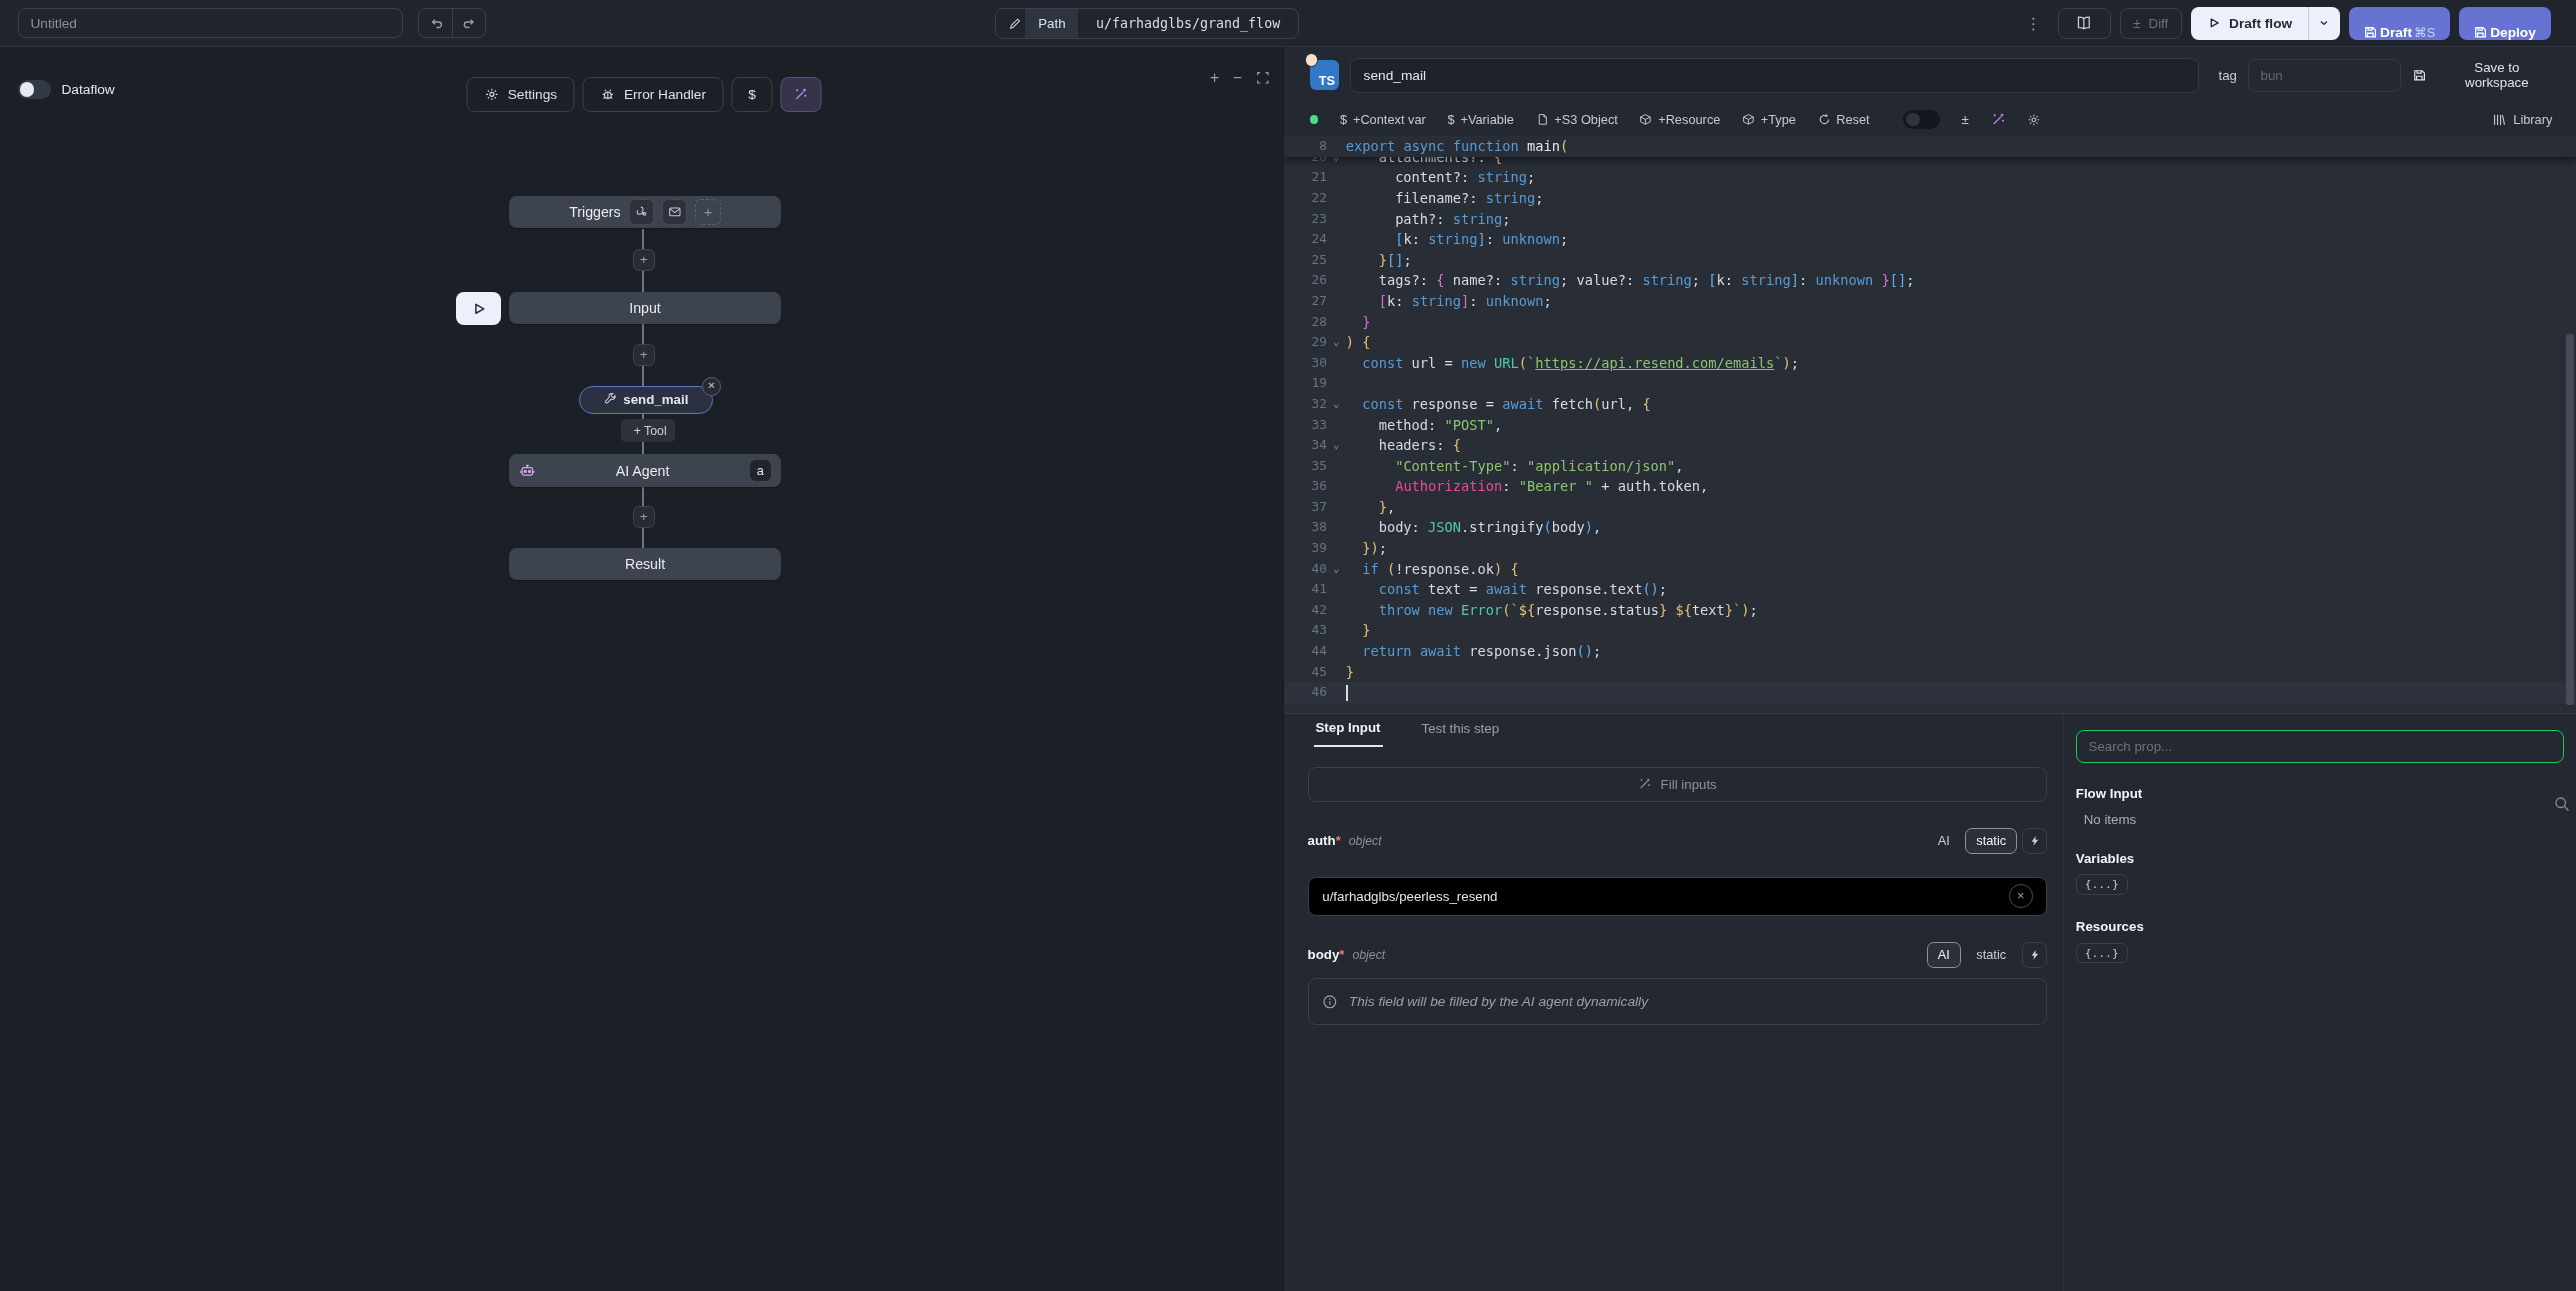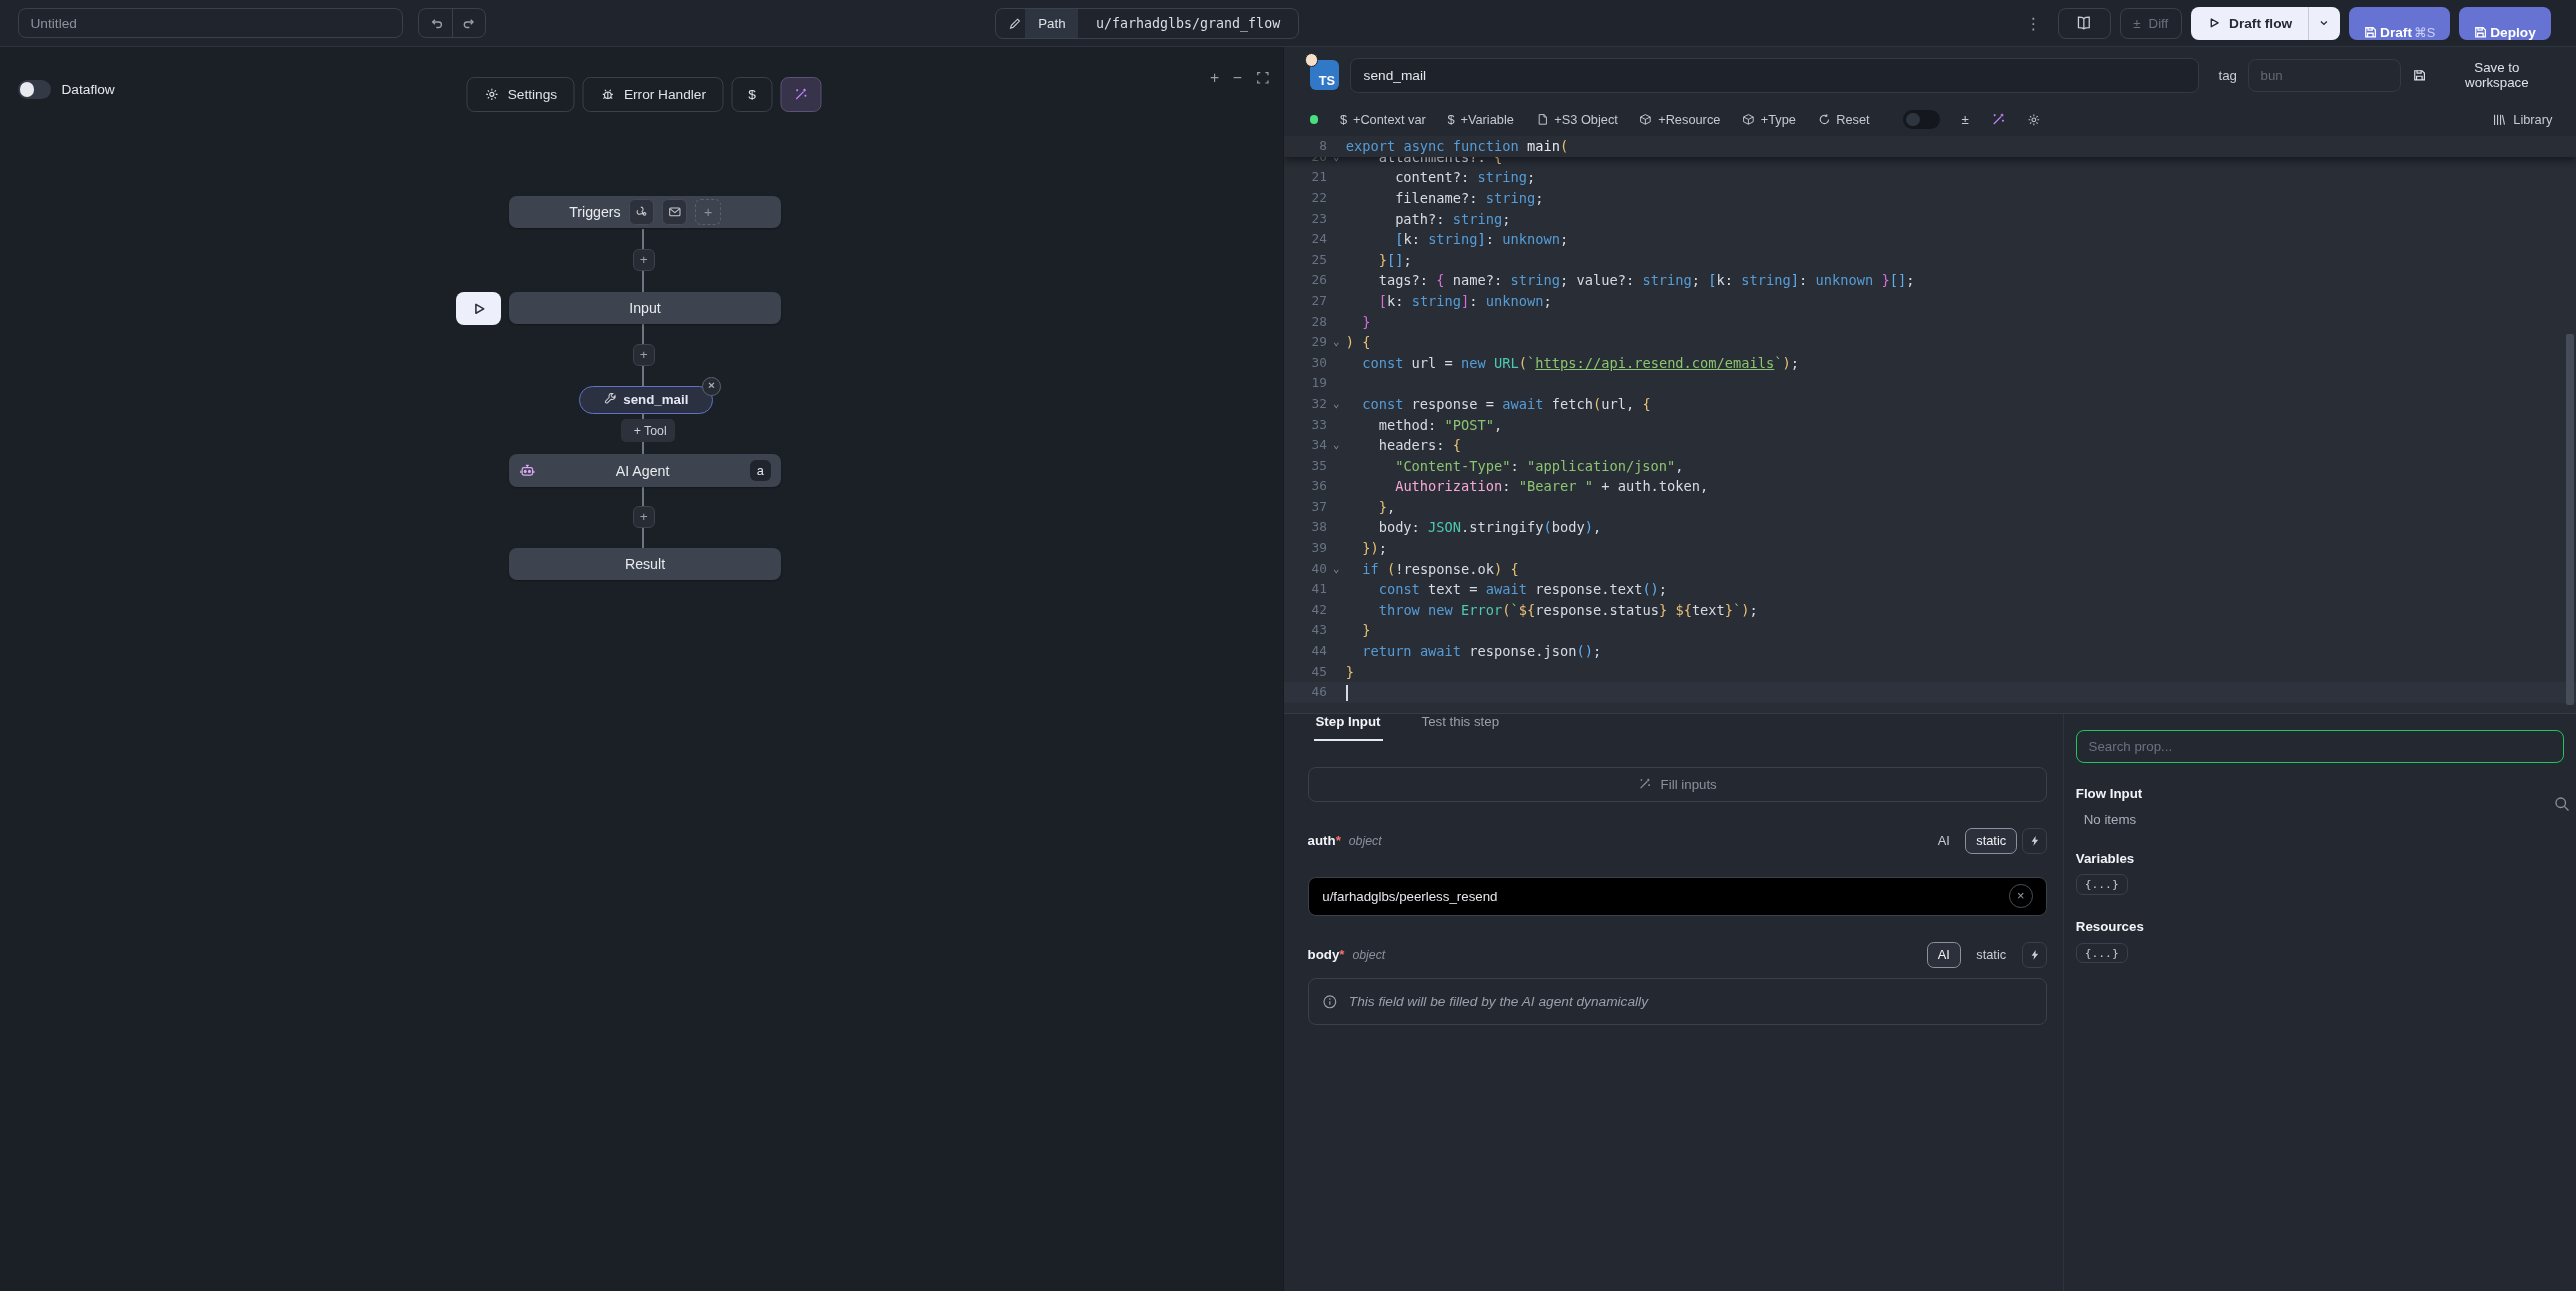--- a/index.html
+++ b/index.html
@@ -107,28 +107,28 @@
   .sticky-row { position:absolute; top:0; left:0; right:0; z-index:3; background:#282d36; box-shadow:0 3.9px 7.9px rgba(0,0,0,.4); }
   .code-lines { position:absolute; top:10.8px; left:0; right:0; z-index:1; }
   .cl { display:flex; height:20.6px; white-space:pre; }
   .cl.cur { background:#2d323d; }
   .ln { width:43px; padding-left:7.9px; text-align:right; color:#6a7383; font-size:12.8px; flex:none; }
   .fold { width:18.7px; text-align:center; color:#8b949e; font-size:10.8px; flex:none; cursor:pointer; }
   .ct { flex:1; color:#d7dbe2; }
   .caret { display:inline-block; width:2px; height:15.7px; background:#d7dbe2; vertical-align:middle; }
   .tk-k { color:#569cd6; } .tk-t { color:#569cd6; } .tk-w { color:#e6e9f0; }
   .tk-s { color:#8cc570; } .tk-u { color:#8cc570; text-decoration:underline; cursor:pointer; }
-  .tk-c { color:#4ec9b0; } .tk-p { color:#f9a8d4; } .tk-d { color:#d7dbe2; }
+  .tk-c { color:#4ec9b0; } .tk-p { color:#ec4899; } .tk-d { color:#d7dbe2; }
   .tk-y { color:#e8c176; } .tk-m { color:#d670d6; } .tk-b { color:#61afef; }
   .code-scrollbar { position:absolute; right:2px; top:198px; width:7.9px; height:371px; background:#474d58; border-radius:2px; z-index:4; cursor:pointer; }
 
   
   .bottom { flex:1; display:flex; border-top:1px solid #343a46; min-height:0; }
   .step-section { width:780px; flex:none; border-right:1px solid #2e333d; display:flex; flex-direction:column; }
-  .tabs { height:39px; display:flex; align-items:flex-start; padding-left:29.5px; gap:37px; }
+  .tabs { height:39px; display:flex; align-items:center; padding-left:29.5px; gap:37px; }
   .tab { padding:0 2px 9.8px; font-size:13.3px; color:#9aa0ab; background:none; border:none; cursor:pointer; }
   .tab.active { color:#f2f4f7; font-weight:bold; border-bottom:2px solid #e5e8ee; }
   .fill-btn { margin:13.7px 15.7px 0 23.6px; height:35px; border:1px solid #3a404c; border-radius:7.9px; background:transparent;
               display:flex; align-items:center; justify-content:center; gap:8.8px; color:#8b919d; font-size:13.3px; cursor:pointer; }
   .field { margin:26.5px 15.7px 0 23.6px; }
   .field-head { display:flex; align-items:center; gap:7.9px; }
   .fname { font-size:13.3px; font-weight:bold; color:#f2f4f7; }
   .freq { color:#f87171; }
   .ftype { font-size:12.3px; font-style:italic; color:#8b919d; }
   .mode-group { margin-left:auto; display:flex; align-items:center; gap:4.9px; }

